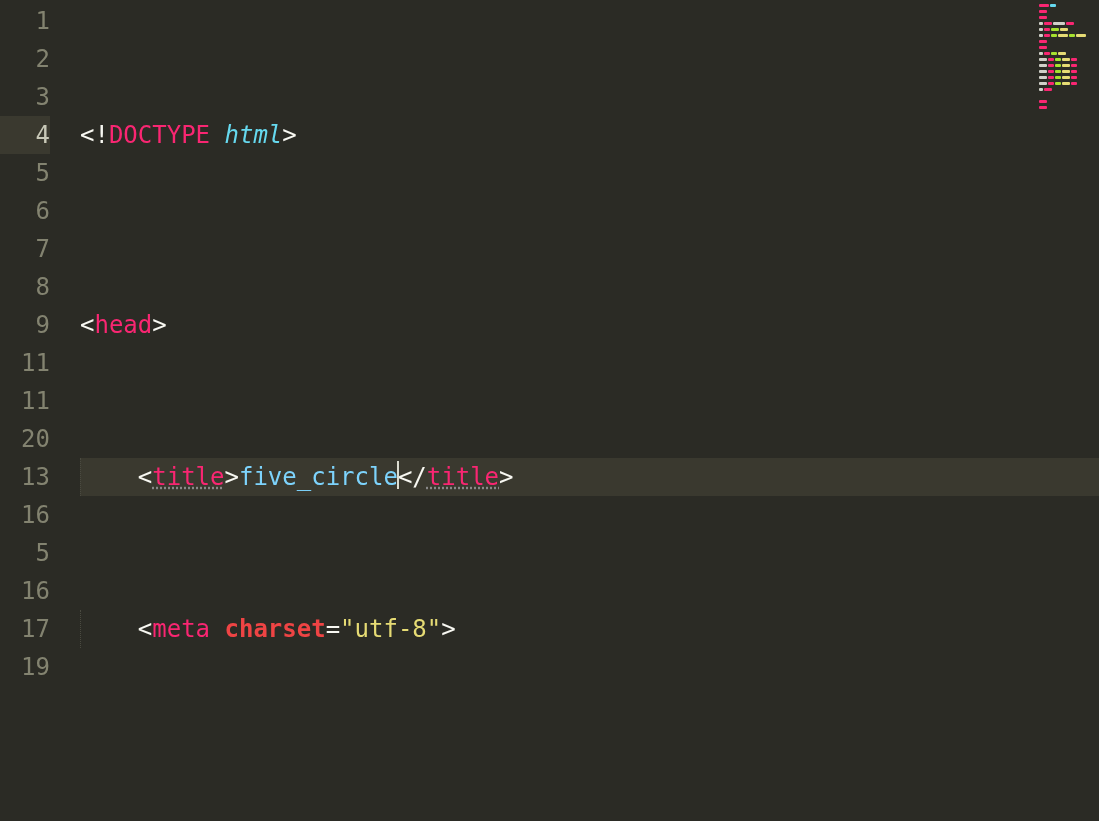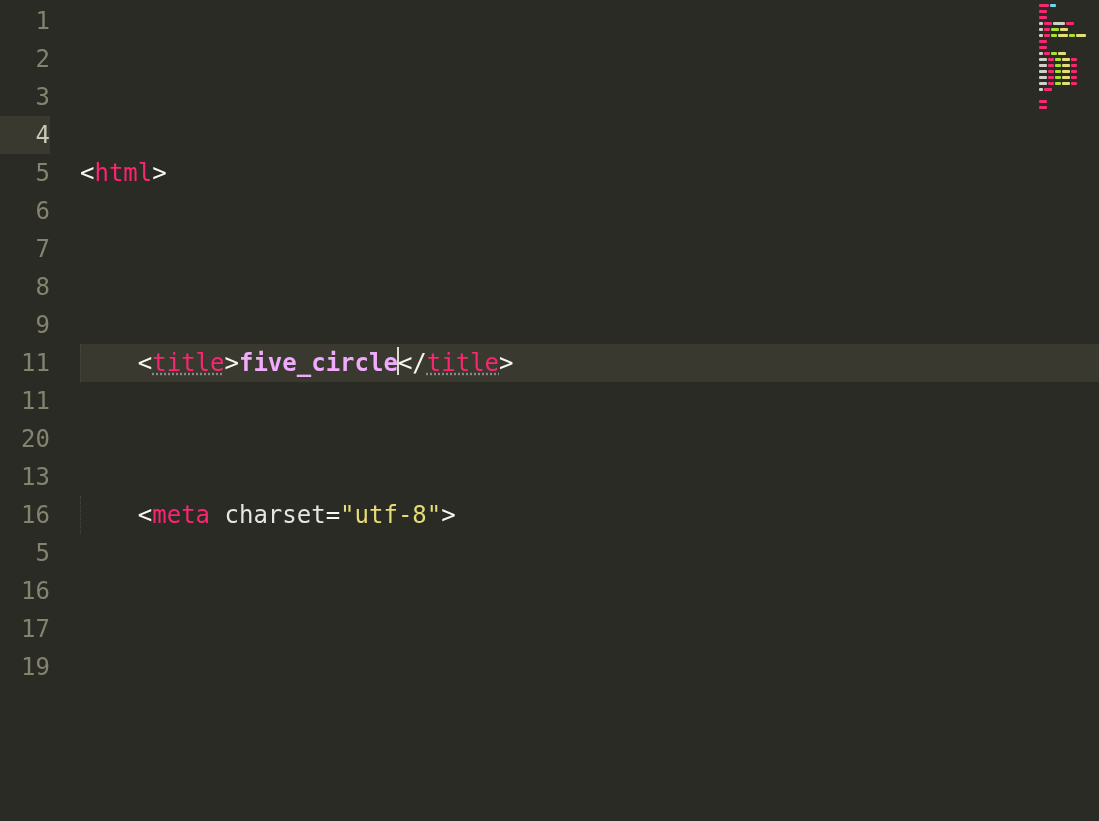--- a/index.html
+++ b/index.html
@@ -41,23 +41,23 @@
     color: #f8f8f2;
     position: relative;
   }
   .code .row { height: 38px; position: relative; }
   .code .row.active { background: #3a392f; }
   .tok-punct { color: #f8f8f2; }
   .tok-doctype { color: #66d9ef; font-style: italic; }
   .tok-doctype-kw { color: #f92672; }
   .tok-tag { color: #f92672; }
   .tok-tag-u { color: #f92672; text-decoration: underline; text-decoration-style: dotted; text-decoration-color: #888; }
-  .tok-attr { color: #e5e5e5; }
+  .tok-attr { color: #ef4444; font-weight: bold; }
   .tok-str { color: #e6db74; }
-  .tok-text { color: #f0abfc; font-weight: bold; }
+  .tok-text { color: #7dd3fc; }
   .cursor {
     display: inline-block;
     width: 2px;
     height: 28px;
     background: #dcdcd0;
     vertical-align: -4px;
     margin-left: -1px;
     margin-right: -1px;
   }
   .indent-guide {
@@ -105,23 +105,24 @@
     <div class="ln">13</div>
     <div class="ln">16</div>
     <div class="ln">5</div>
     <div class="ln">16</div>
     <div class="ln">17</div>
     <div class="ln">19</div>
   </div>
 
   <div class="code">
     
-    
-    <div class="row"><span class="tok-punct">&lt;</span><span class="tok-tag">html</span><span class="tok-punct">&gt;</span></div>
-    
+    <div class="row"><span class="tok-punct">&lt;</span><span class="tok-punct">!</span><span class="tok-doctype-kw">DOCTYPE</span><span class="tok-punct"> </span><span class="tok-doctype">html</span><span class="tok-punct">&gt;</span></div>
+    
+    
+    <div class="row"><span class="tok-punct">&lt;</span><span class="tok-tag">head</span><span class="tok-punct">&gt;</span></div>
     
     <div class="row active"><span class="indent-guide" style="left:0px"></span><span class="tok-punct">    </span><span class="tok-punct">&lt;</span><span class="tok-tag-u">title</span><span class="tok-punct">&gt;</span><span class="tok-text">five_circle</span><span class="cursor"></span><span class="tok-punct">&lt;</span><span class="tok-punct">/</span><span class="tok-tag-u">title</span><span class="tok-punct">&gt;</span></div>
     
     <div class="row"><span class="indent-guide" style="left:0px"></span><span class="tok-punct">    </span><span class="tok-punct">&lt;</span><span class="tok-tag">meta</span><span class="tok-punct"> </span><span class="tok-attr">charset</span><span class="tok-punct">=</span><span class="tok-str">"utf-8"</span><span class="tok-punct">&gt;</span></div>
     
     
     
     
     
     

